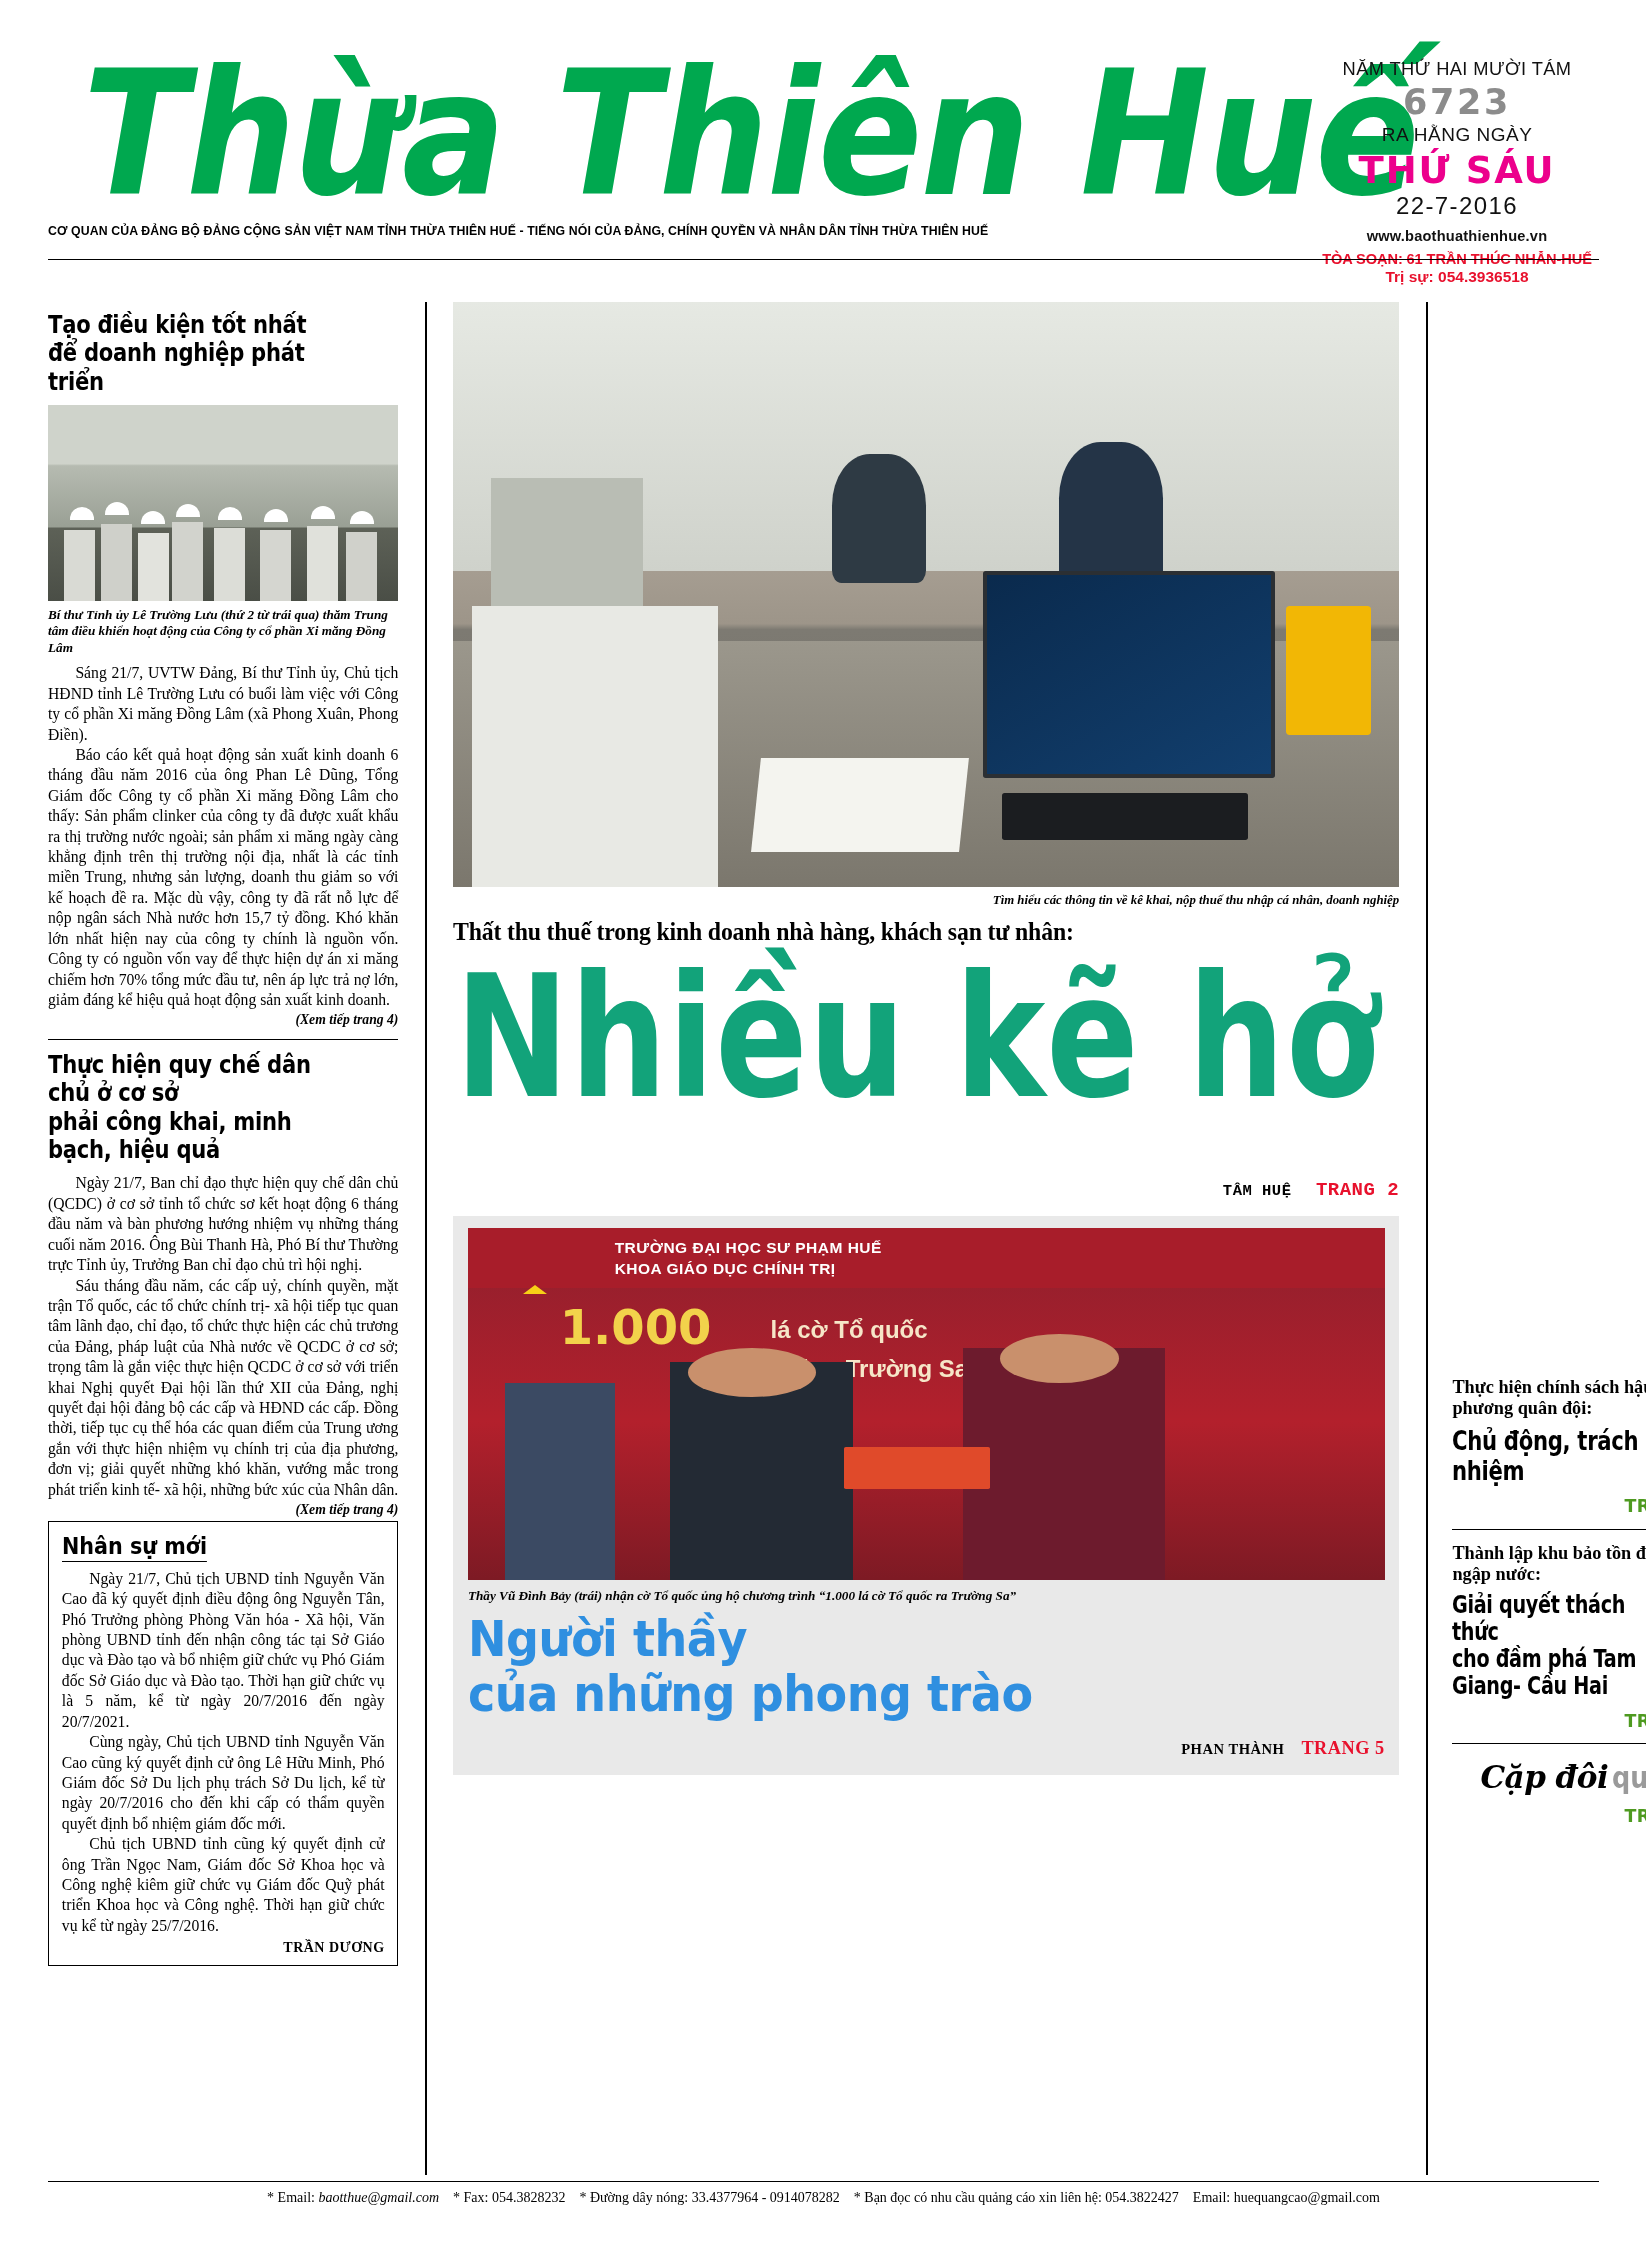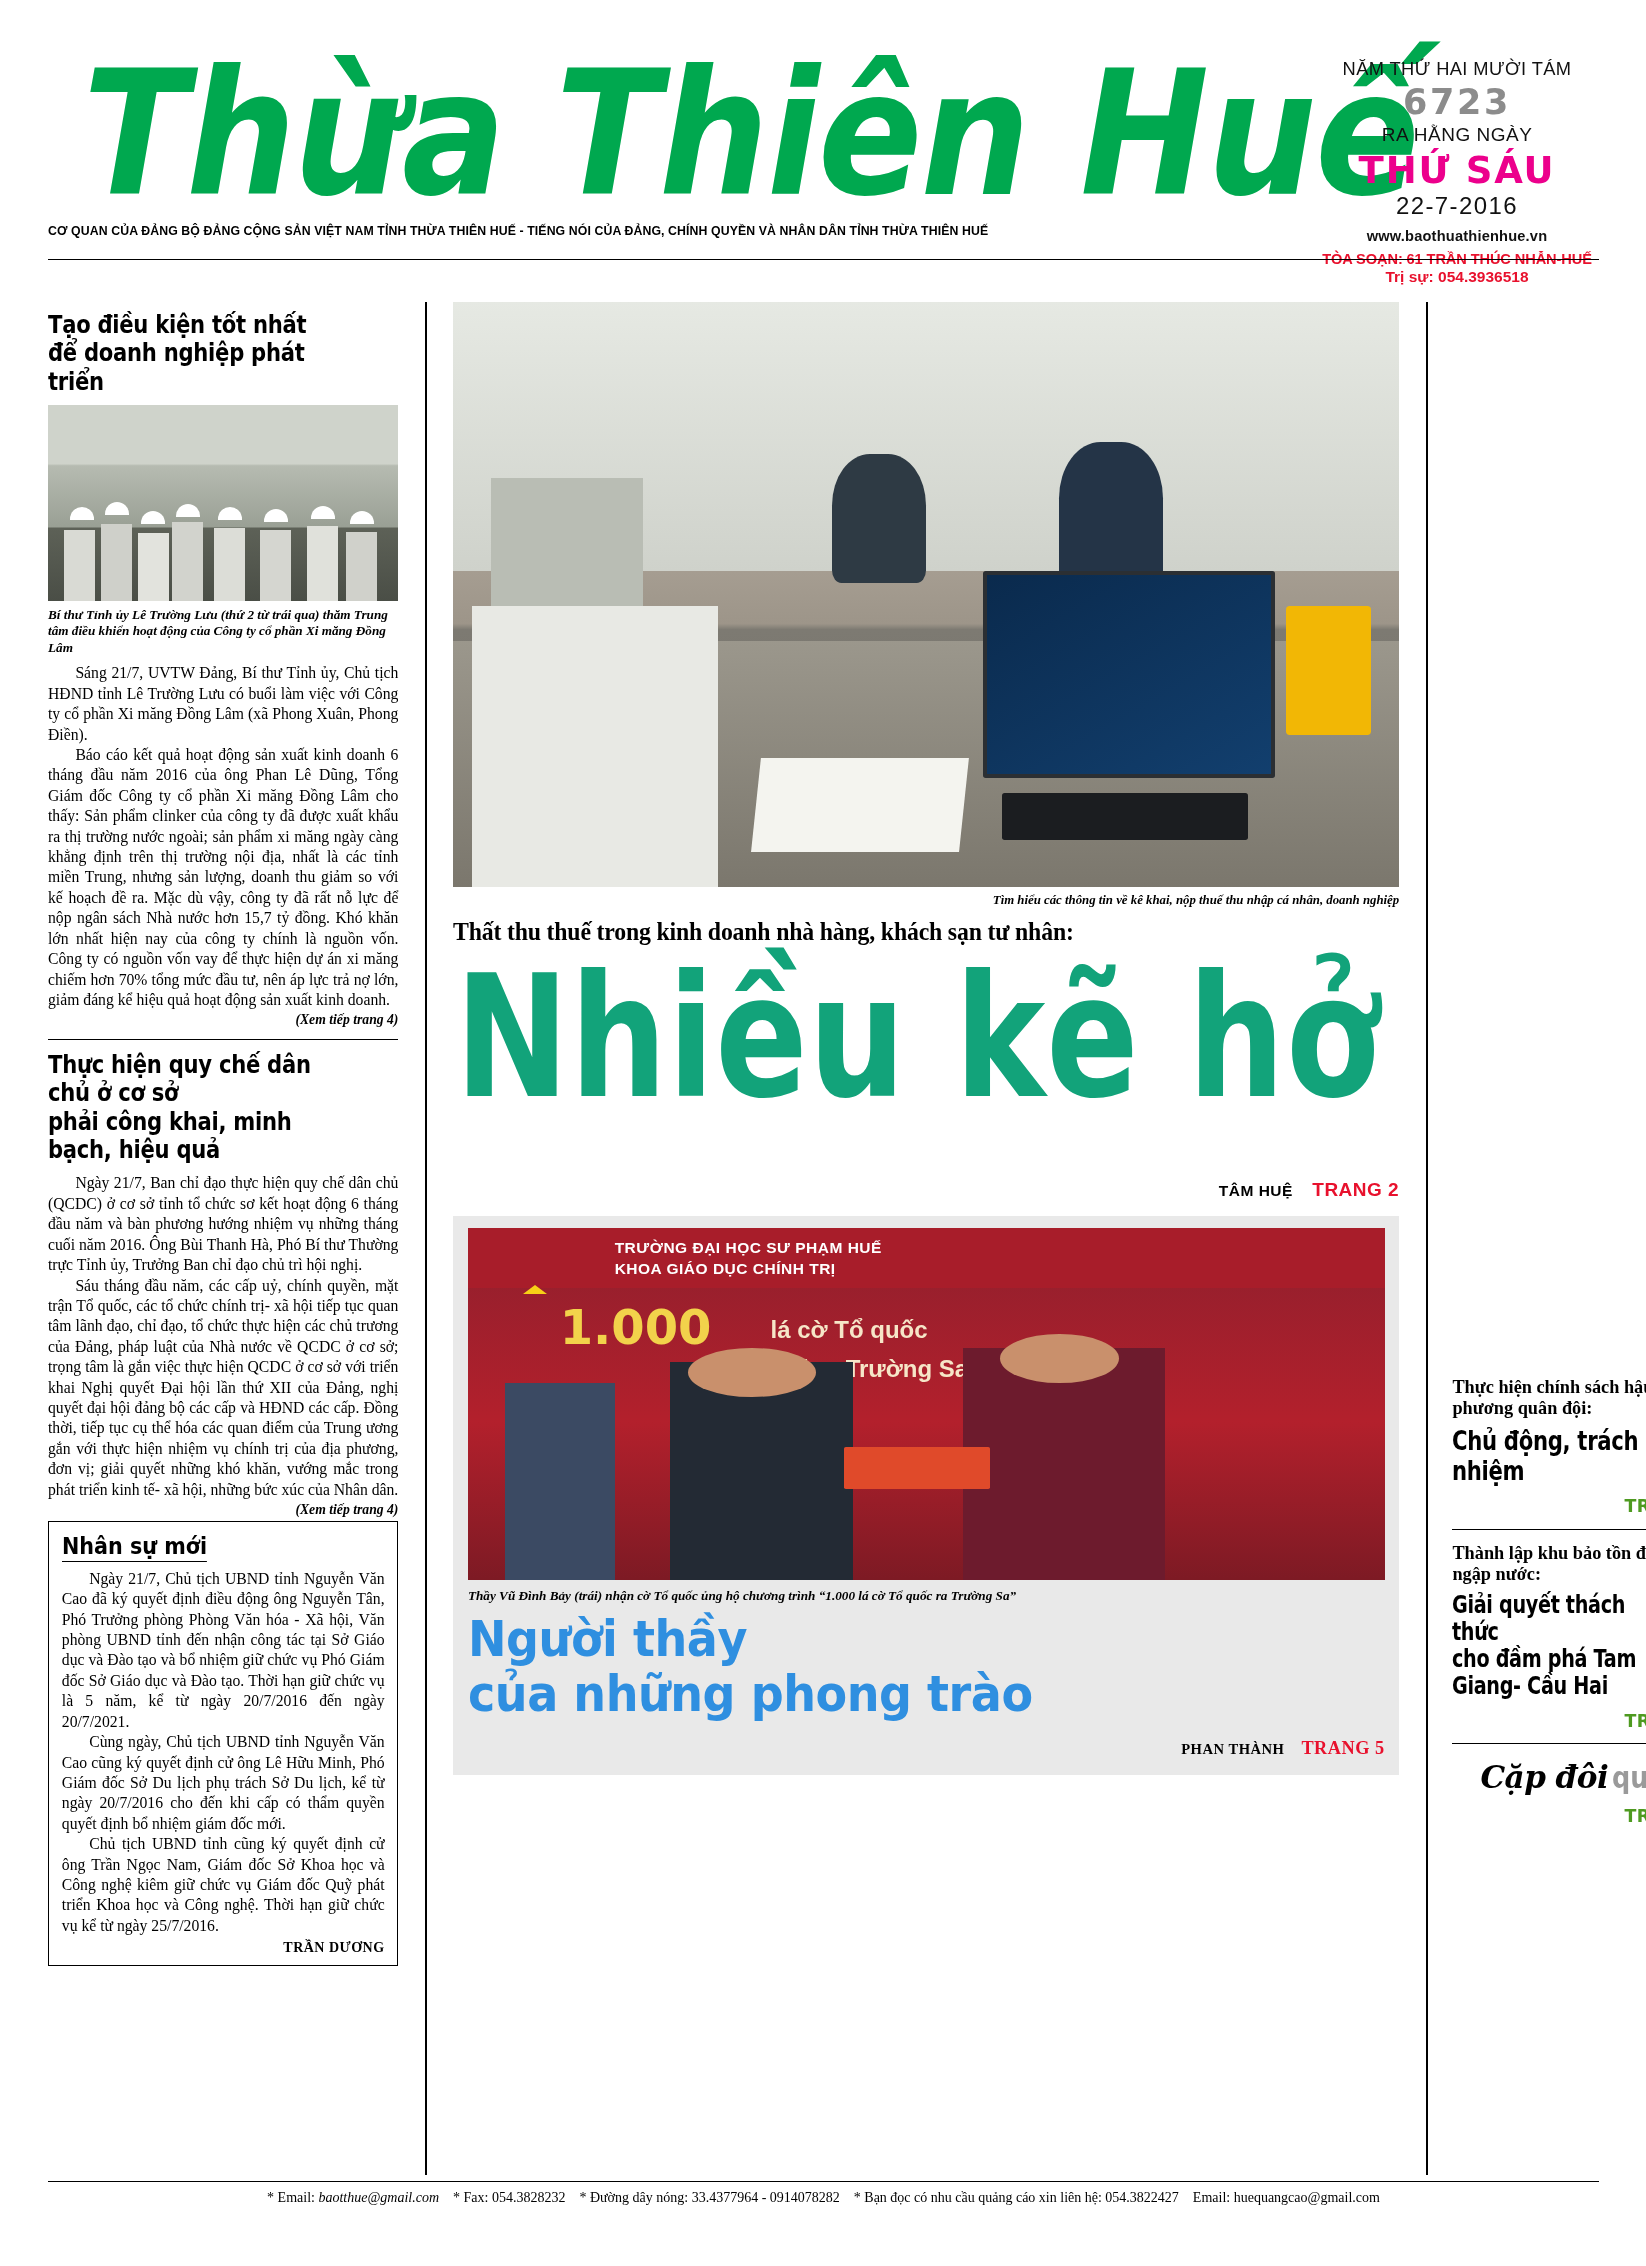--- a/index.html
+++ b/index.html
@@ -172,21 +172,21 @@
     letter-spacing:0.9px;
     transform:scaleY(1.22) scaleX(.98);
     transform-origin:left top;
     white-space:nowrap;
     margin:5.5px 0 0 1.8px;
   }
   .mega-wrap{height:183px;overflow:visible;}
   .mid-credit{
     text-align:right;
     margin-top:44px;
-    font-family:Liberation Sans, sans-serif;
+    font-family:Liberation Mono, monospace;
     font-weight:bold;font-size:15.5px;letter-spacing:0.5px;
   }
   .mid-credit .pg{color:#e8112d;font-size:19px;margin-left:14.6px;}
   .panel{
     background:#e9e9e9;
     margin-top:14.6px;
     padding:12.8px 14.6px 16.4px;
   }
   .panel-photo{
     width:100%;height:352px;background:#be185d;position:relative;overflow:hidden;

